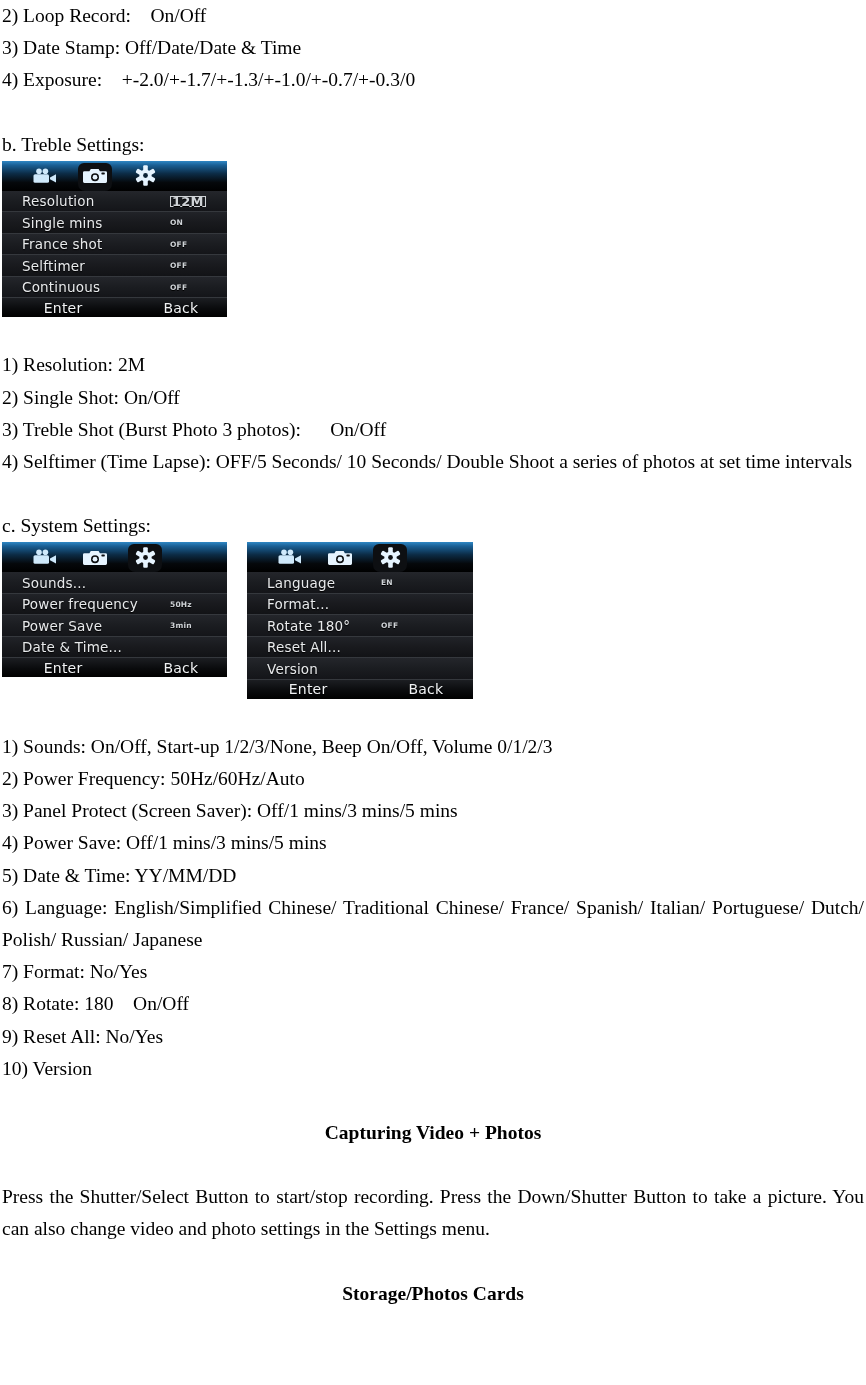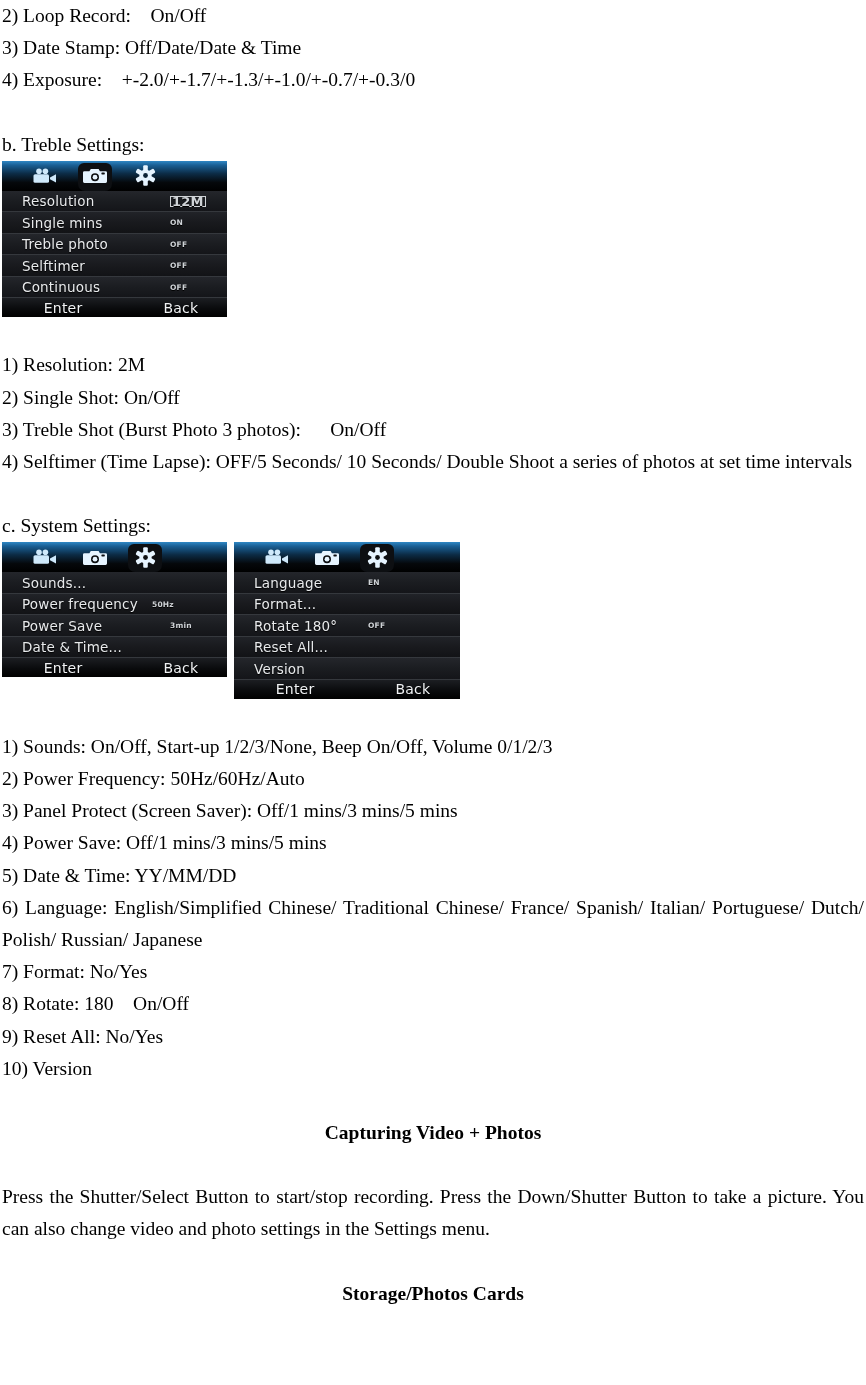--- a/index.html
+++ b/index.html
@@ -135,21 +135,21 @@
   }
   .osd-foot-text {
     color: #f0f2f4;
     font-size: 14px;
     letter-spacing: 0.2px;
     text-shadow: 0 1px 1px #000;
   }
   .osd-foot-gap { width: 34px; }
   .osd-shots {
     display: flex;
-    gap: 7px;
+    gap: 20px;
     align-items: flex-start;
   }
 </style>
 </head>
 <body>
 
 <div class="page">
   <div class="doc">
 
     <p class="line">2) Loop Record:    On/Off</p>
@@ -193,21 +193,21 @@
       <div class="osd-rows">
           <div class="osd-row">
             <span class="osd-label">Resolution</span>
             <span class="osd-val res" style="left: 168px;">12M</span>
           </div>
           <div class="osd-row">
             <span class="osd-label">Single mins</span>
             <span class="osd-val" style="left: 168px;">ON</span>
           </div>
           <div class="osd-row">
-            <span class="osd-label">Treble photo</span>
+            <span class="osd-label">France shot</span>
             <span class="osd-val" style="left: 168px;">OFF</span>
           </div>
           <div class="osd-row">
             <span class="osd-label">Selftimer</span>
             <span class="osd-val" style="left: 168px;">OFF</span>
           </div>
           <div class="osd-row">
             <span class="osd-label">Continuous</span>
             <span class="osd-val" style="left: 168px;">OFF</span>
           </div>
@@ -263,21 +263,21 @@
               <circle cx="11" cy="11" r="2.5" fill="#0d0f12"></circle>
             </svg>
           </div>
         </div>
         <div class="osd-rows">
             <div class="osd-row">
               <span class="osd-label">Sounds...</span>
             </div>
             <div class="osd-row">
               <span class="osd-label">Power frequency</span>
-              <span class="osd-val" style="left: 150px; text-align: right;">50Hz</span>
+              <span class="osd-val" style="left: 168px; text-align: right;">50Hz</span>
             </div>
             <div class="osd-row">
               <span class="osd-label">Power Save</span>
               <span class="osd-val" style="left: 168px;">3min</span>
             </div>
             <div class="osd-row">
               <span class="osd-label">Date &amp; Time...</span>
             </div>
           </div>
         <div class="osd-footer">

